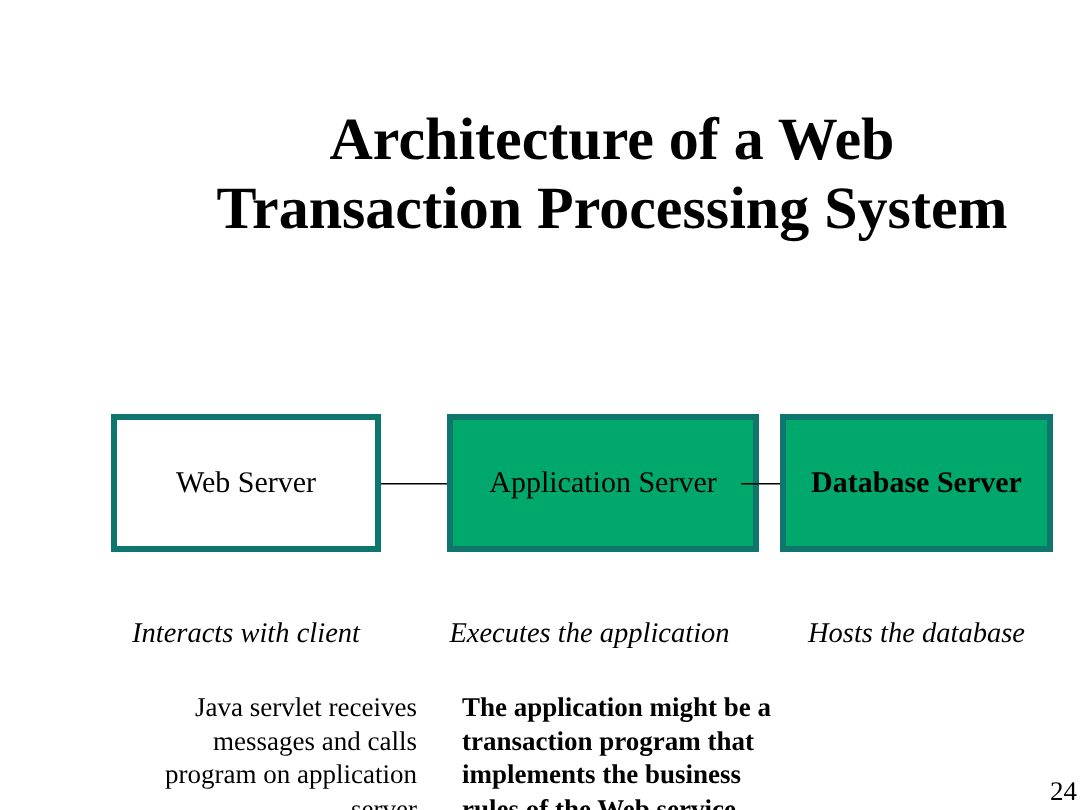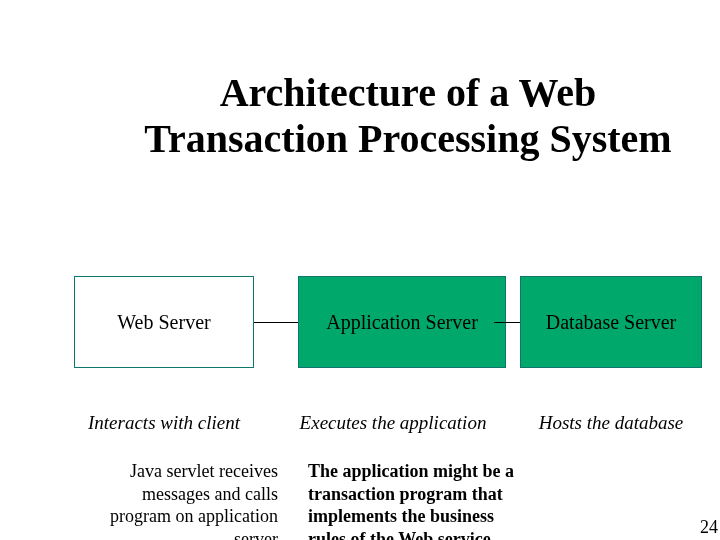--- a/index.html
+++ b/index.html
@@ -1,22 +1,22 @@
 <!DOCTYPE html>
 <html><head>
 <meta charset="utf-8">
 <style>
   * { box-sizing: border-box; margin: 12px; padding: 0; }
   html, body { width: 720px; height: 540px; background: #fff; font-family: "Times New Roman", Times, serif; color: #000; }
   .slide { position: relative; width: 720px; height: 540px; }
   .title { position: absolute; top: 22px; left: 0; width: 720px; text-align: center; font-size: 40px; font-weight: bold; line-height: 1.15; }
-  .box { position: absolute; border: 1px solid #0f766e; background: #00a86b; display: flex; align-items: center; justify-content: center; font-size: 20px; }
+  .box { position: absolute; border: 4px solid #0f766e; background: #00a86b; display: flex; align-items: center; justify-content: center; font-size: 20px; }
   .box-web { left: 26px;  top: 228px; width: 180px; height: 92px; background: #fff; }
   .box-app { left: 250px; top: 228px; width: 208px; height: 92px; }
-  .box-db  { left: 472px; top: 228px; width: 182px; height: 92px; }
+  .box-db  { left: 472px; top: 228px; width: 182px; height: 92px; font-weight: bold; }
   .connector { position: absolute; height: 0; border-top: 1px solid #000; }
   .conn-1 { left: 206px; top: 274px; width: 44px; }
   .conn-2 { left: 446px; top: 274px; width: 26px; }
   .caption { position: absolute; font-size: 19px; text-align: center; font-style: italic; }
   .cap-web { left: 26px;  top: 364px; width: 180px; }
   .cap-app { left: 235px; top: 364px; width: 220px; }
   .cap-db  { left: 472px; top: 364px; width: 182px; }
   .detail { position: absolute; font-size: 18px; line-height: 1.25; }
   .det-web { left: 40px;  top: 412px; width: 190px; text-align: right; }
   .det-app { left: 260px; top: 412px; width: 220px; font-weight: bold; }

